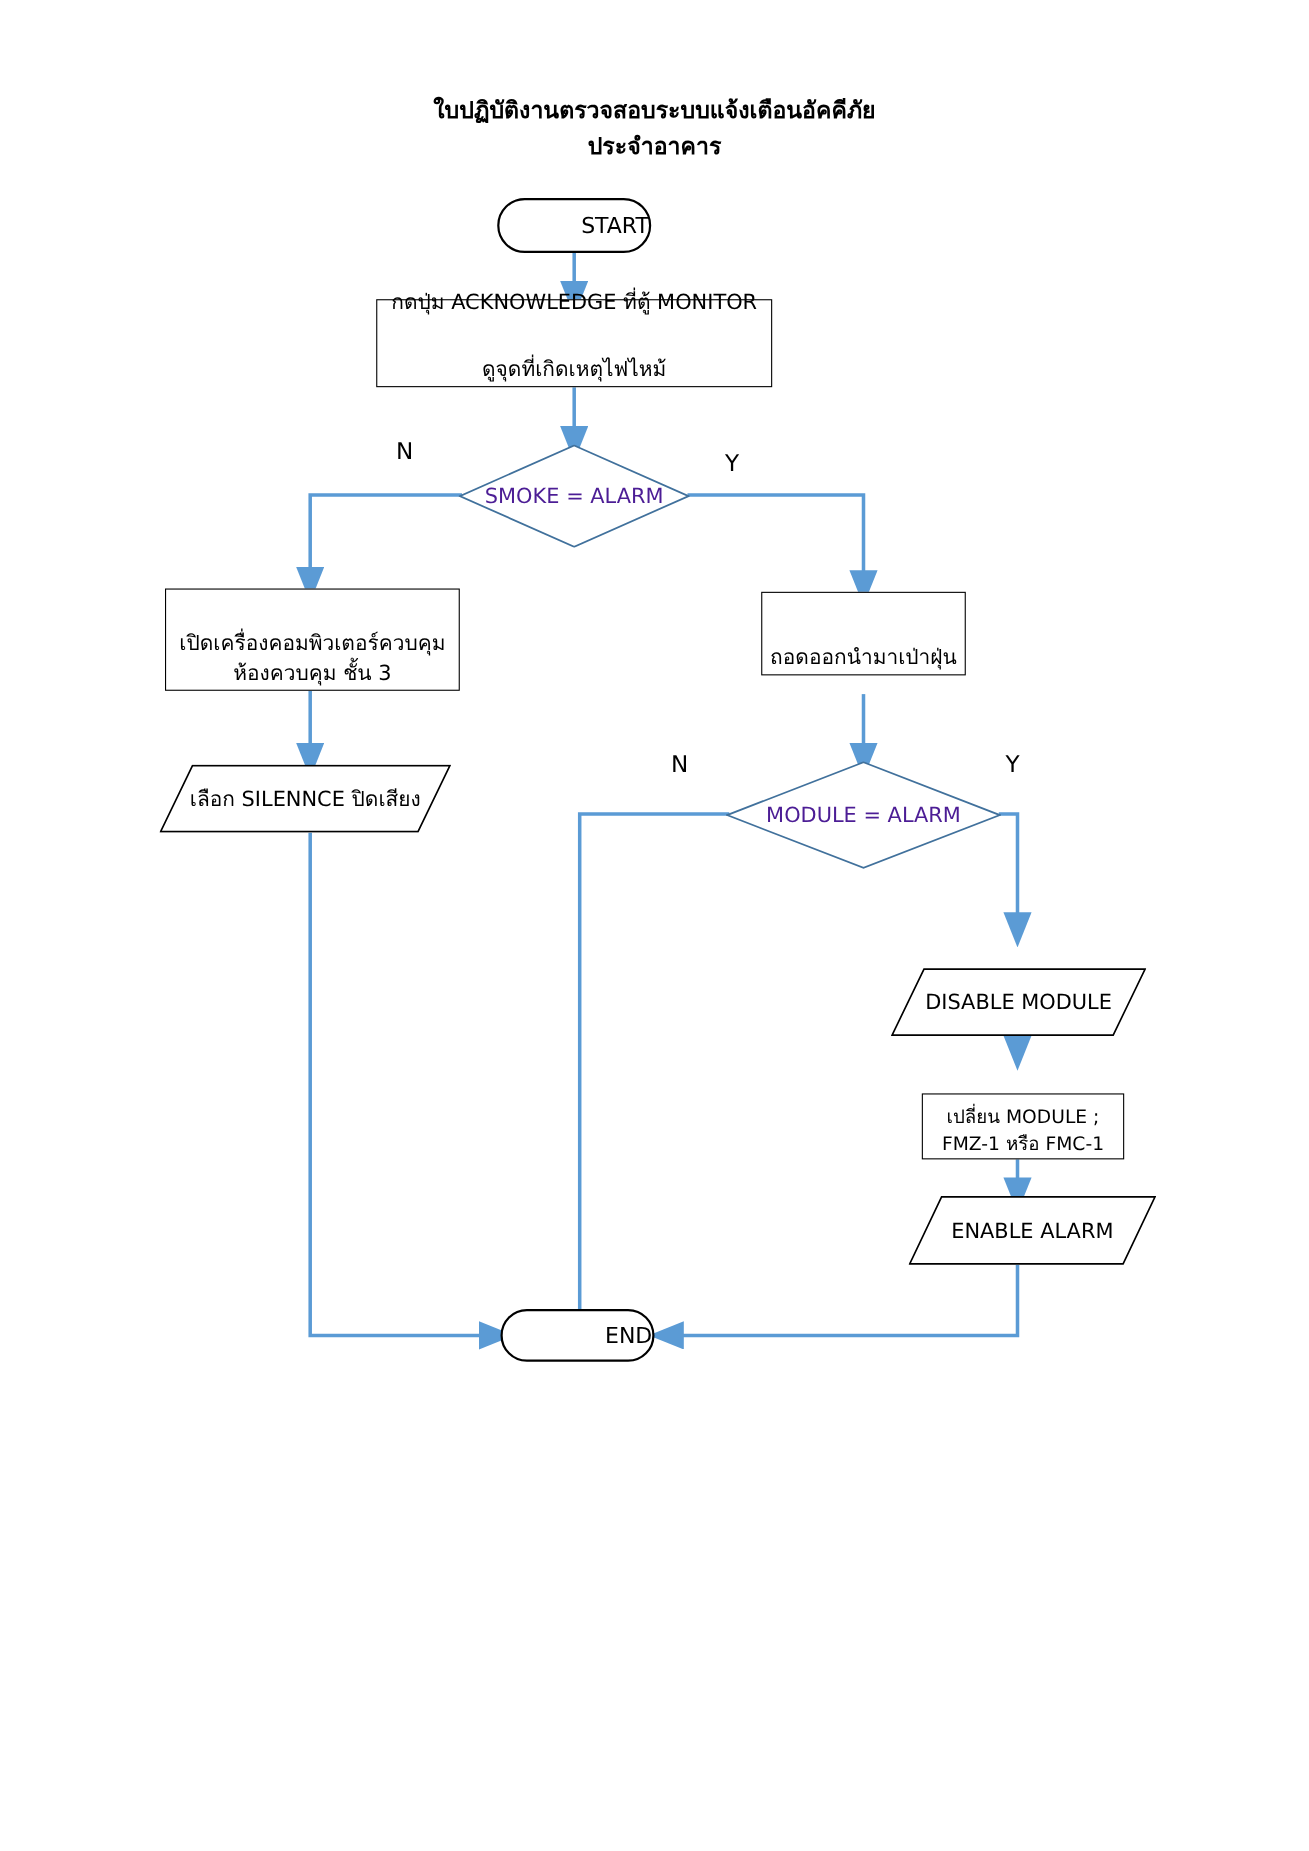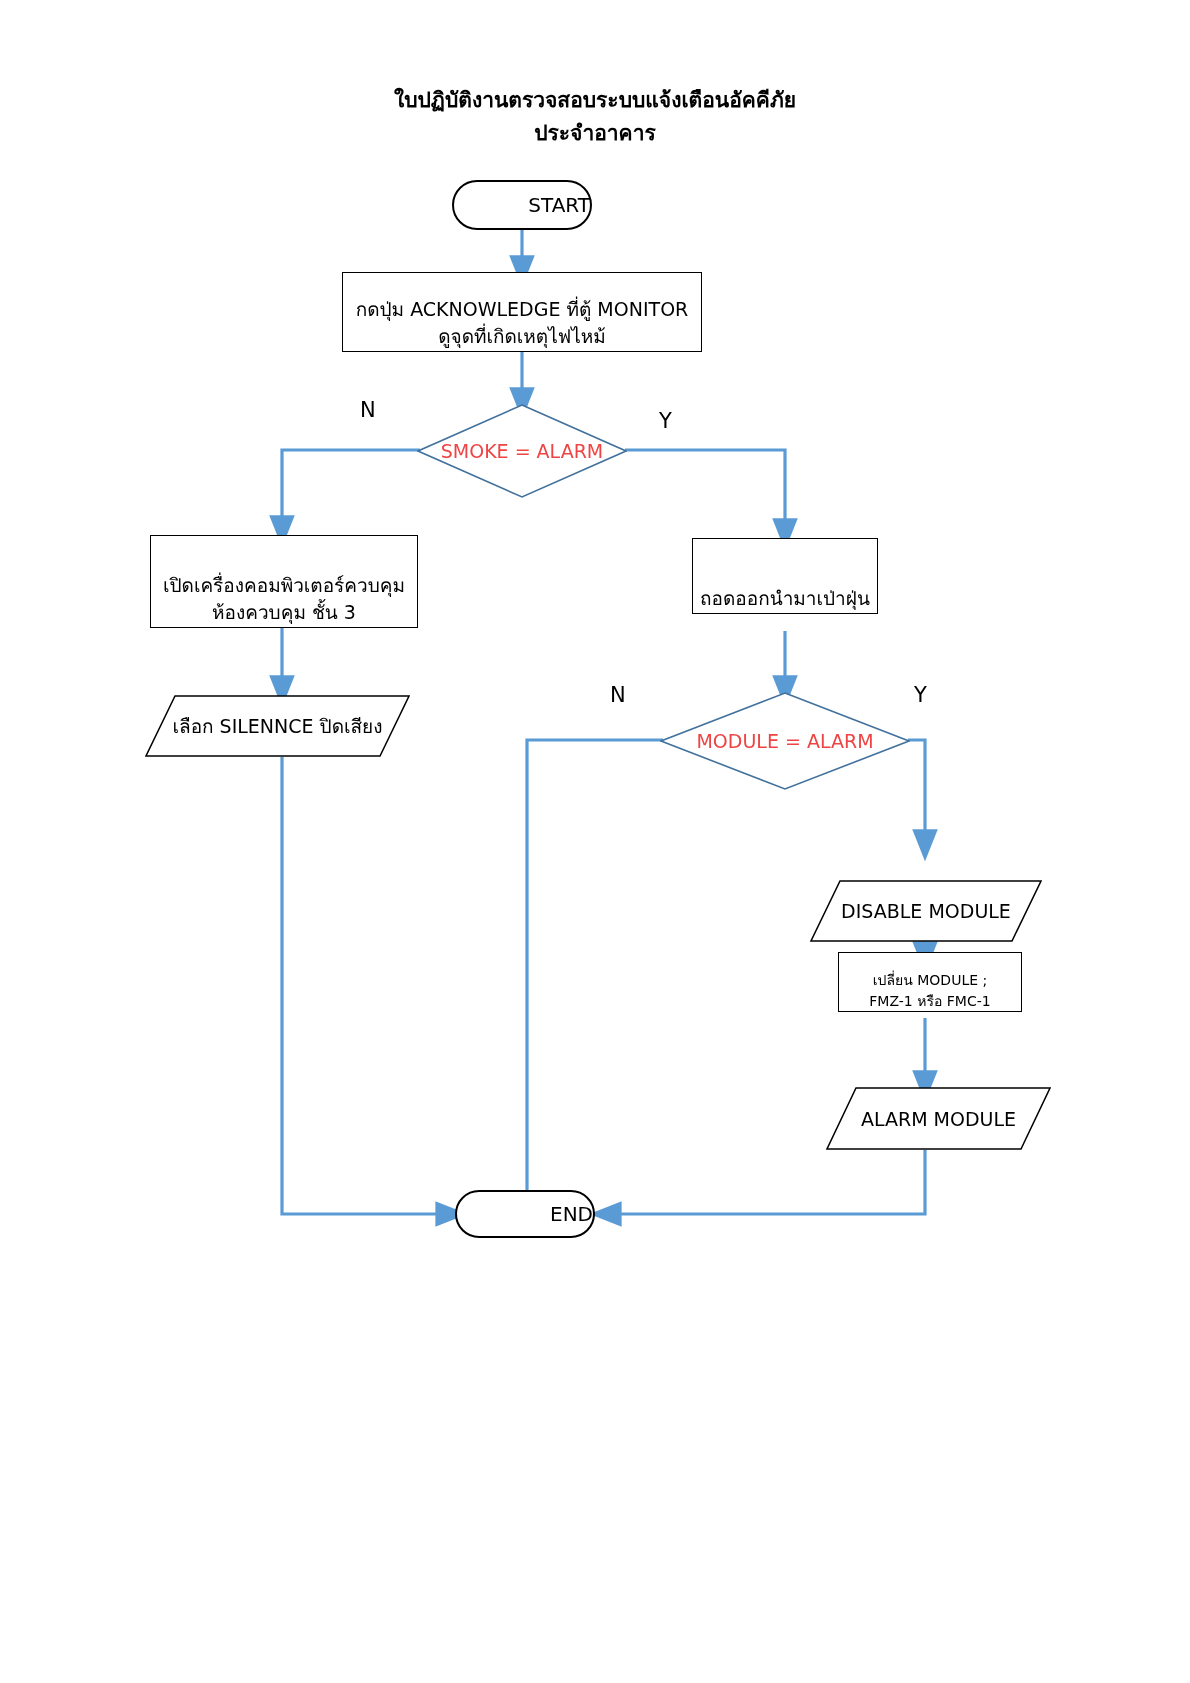--- a/index.html
+++ b/index.html
@@ -75,21 +75,21 @@
   .decision-label {
     position: absolute;
     left: 0;
     top: 0;
     width: 100%;
     height: 100%;
     display: flex;
     align-items: center;
     justify-content: center;
     font-size: 19px;
-    color: #ef4444;
+    color: #4c1d95;
     white-space: nowrap;
   }
   .io-wrap {
     position: absolute;
   }
   .io-label {
     position: absolute;
     left: 0;
     top: 0;
     width: 100%;
@@ -149,21 +149,21 @@
       <path d="M925,1018 L925,1087"></path>
 
       <path d="M925,1150 L925,1214 L605,1214"></path>
     </g>
   </svg>
 
   <div class="node terminator" style="left:452px; top:180px; width:140px; height:50px;">
     <span>START</span>
   </div>
 
-  <div class="node process" style="left:342px; top:272px; width:360px; height:80px;">
+  <div class="node process" style="left:342px; top:272px; width:360px; height:80px;gap:34px;">
     <span class="ln">กดปุ่ม ACKNOWLEDGE ที่ตู้ MONITOR</span>
     <span class="ln">ดูจุดที่เกิดเหตุไฟไหม้</span>
   </div>
 
   <div class="decision-wrap" style="left:417px; top:404px; width:210px; height:94px;">
     <svg width="210" height="94" viewBox="0 0 210 94">
       <polygon points="105,1 209,47 105,93 1,47" fill="#ffffff" stroke="#41719C" stroke-width="1.6"></polygon>
     </svg>
     <div class="decision-label">SMOKE = ALARM</div>
   </div>
@@ -195,29 +195,29 @@
   <div class="branch-label" style="left:610px; top:683px;">N</div>
   <div class="branch-label" style="left:914px; top:683px;">Y</div>
 
   <div class="io-wrap" style="left:810px; top:846px; width:232px; height:62px;margin-top:34px;">
     <svg width="232" height="62" viewBox="0 0 232 62">
       <polygon points="30,1 231,1 202,61 1,61" fill="#ffffff" stroke="#000000" stroke-width="1.5"></polygon>
     </svg>
     <div class="io-label">DISABLE MODULE</div>
   </div>
 
-  <div class="node process" style="left:838px; top:952px; width:184px; height:60px; font-size:14px;">
+  <div class="node process" style="left:838px; top:994px; width:184px; height:60px; font-size:17px;">
     <span class="ln">เปลี่ยน MODULE ;</span>
     <span class="ln">FMZ-1 หรือ FMC-1</span>
   </div>
 
   <div class="io-wrap" style="left:826px; top:1087px; width:225px; height:63px;">
     <svg width="225" height="63" viewBox="0 0 225 63">
       <polygon points="30,1 224,1 195,62 1,62" fill="#ffffff" stroke="#000000" stroke-width="1.5"></polygon>
     </svg>
-    <div class="io-label">ALARM MODULE</div>
+    <div class="io-label">ENABLE ALARM</div>
   </div>
 
   <div class="node terminator" style="left:455px; top:1190px; width:140px; height:48px;">
     <span>END</span>
   </div>
 
 </div>
 
 </body></html>

